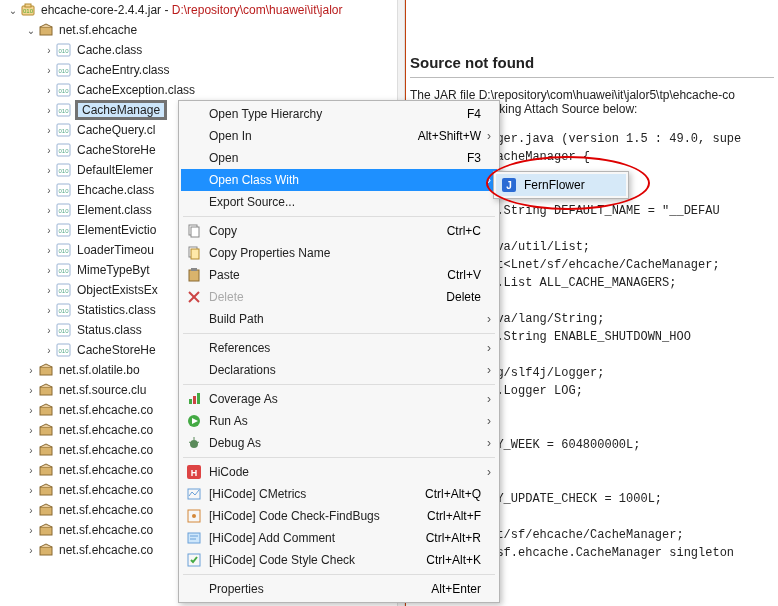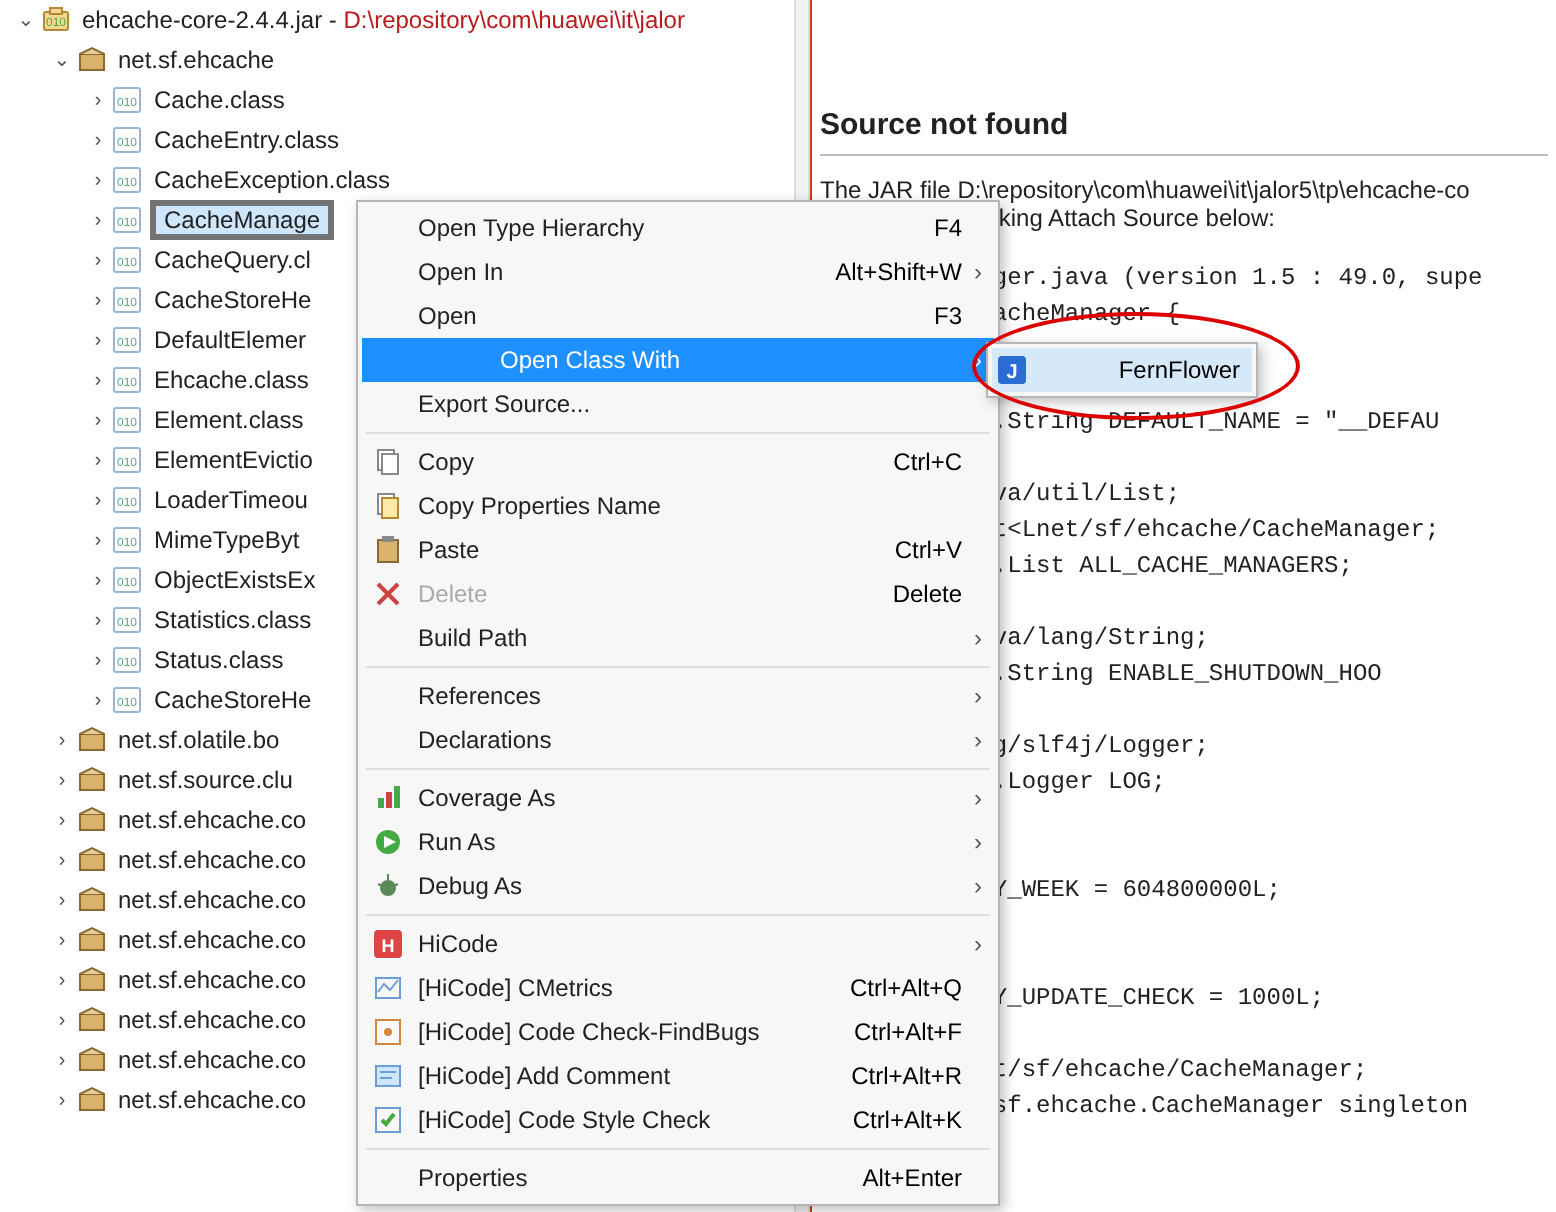--- a/index.html
+++ b/index.html
@@ -72,21 +72,21 @@
     display: flex;
     align-items: center;
     height: 22px;
     padding: 0 6px 0 2px;
     position: relative;
   }
   .menu-row .mi { width: 22px; display:inline-flex; align-items:center; justify-content:center; }
   .menu-row .ml { flex: 1; padding-left: 4px; }
   .menu-row .ms { color: #000000; padding-left: 8px; }
   .menu-row .ar { width: 10px; text-align: right; color: #555; }
-  .menu-row.highlight { background: #1e90ff; color: #fff; gap: 41px; }
+  .menu-row.highlight { background: #1e90ff; color: #fff; }
   .menu-row.highlight .ms, .menu-row.highlight .ar { color: #fff; }
   .menu-row.disabled { color: #aaa; }
   .menu-sep { height: 1px; background: #ddd; margin: 3px 2px; }
   .submenu {
     position: absolute;
     left: 493px;
     top: 171px;
     width: 130px;
     background: #f7f7f7;
     border: 1px solid #b5b5b5;

